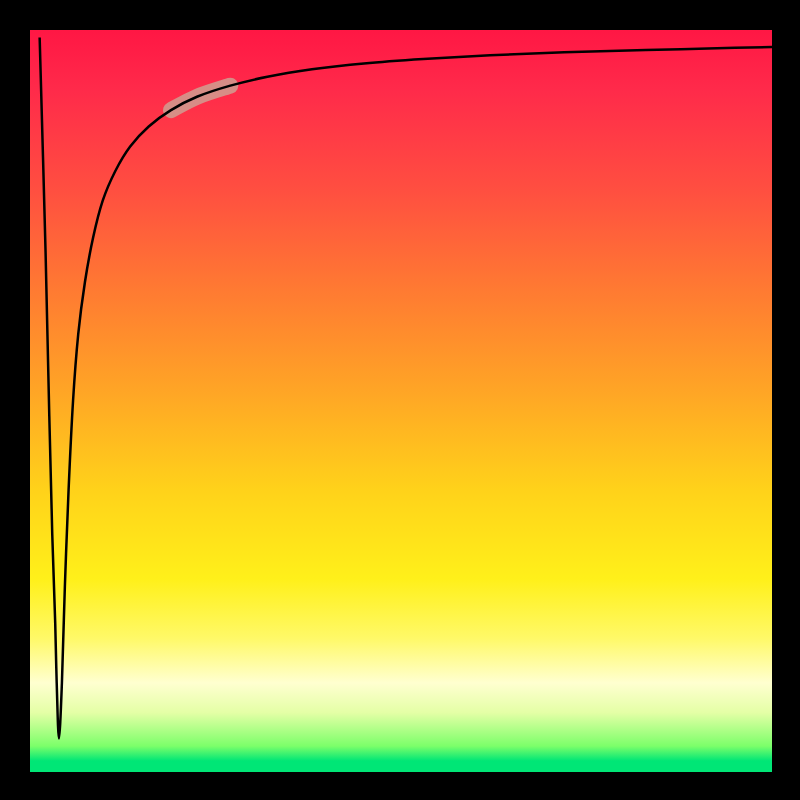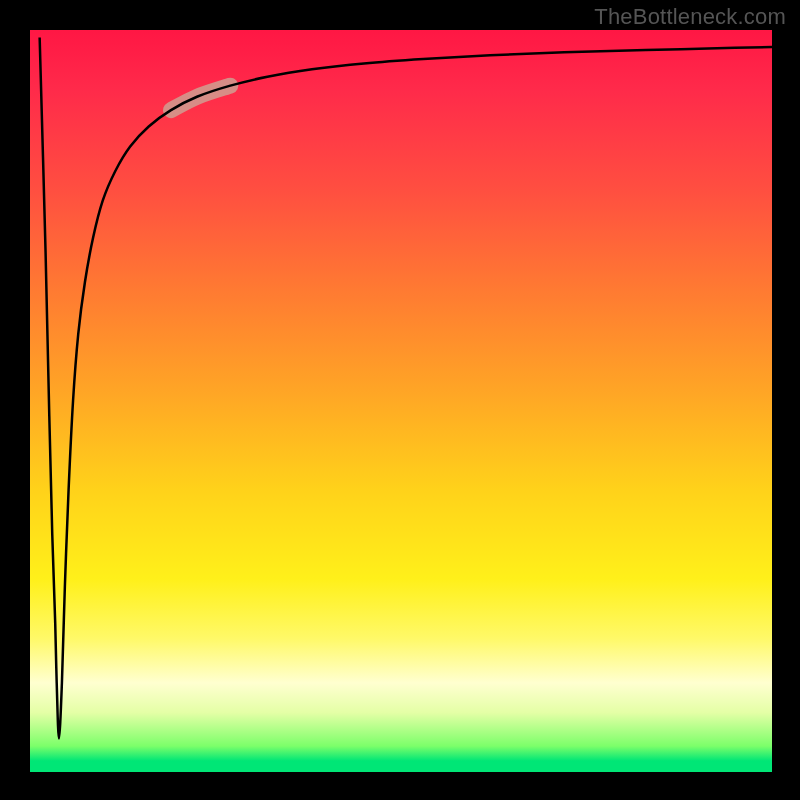--- a/index.html
+++ b/index.html
@@ -66,21 +66,20 @@
     width: 742px;
     height: 742px;
     z-index: 10;
     pointer-events: none;
   }
 </style>
 </head>
 <body>
 
 <div class="stage">
-  <div class="watermark">TheBottleneck.com</div>
 
   <div class="plot-outer">
     <div class="plot-inner"></div>
     <svg class="curve" viewBox="0 0 742 742" preserveAspectRatio="none">
       <path id="highlight-path" fill="none" stroke-linecap="round" d="M 140.98 80.14 C 145.31 77.91, 157.06 70.86, 166.95 66.78 C 176.84 62.70, 194.78 57.50, 200.34 55.65" stroke="#d29b8e" stroke-width="16" stroke-opacity="0.88"></path>
       <path id="curve-path" fill="none" stroke-linejoin="round" d="M 9.65 7.42 C 10.64 43.28, 13.97 159.53, 15.58 222.60 C 17.19 285.67, 18.18 338.85, 19.29 385.84 C 20.41 432.83, 21.27 469.93, 22.26 504.56 C 23.25 539.19, 24.49 568.87, 25.23 593.60 C 25.97 618.33, 26.09 633.79, 26.71 652.96 C 27.33 672.13, 28.07 708.61, 28.94 708.61 C 29.80 708.61, 30.92 678.31, 31.91 652.96 C 32.90 627.61, 33.76 588.65, 34.87 556.50 C 35.99 524.35, 37.22 490.96, 38.58 460.04 C 39.94 429.12, 41.43 396.97, 43.04 371.00 C 44.64 345.03, 46.25 324.01, 48.23 304.22 C 50.21 284.43, 52.43 268.36, 54.91 252.28 C 57.38 236.20, 60.10 221.36, 63.07 207.76 C 66.04 194.16, 69.01 181.79, 72.72 170.66 C 76.43 159.53, 80.75 150.01, 85.33 140.98 C 89.91 131.95, 94.61 123.91, 100.17 116.49 C 105.73 109.07, 111.92 102.52, 118.72 96.46 C 125.52 90.40, 132.94 85.08, 140.98 80.14 C 149.02 75.19, 157.06 70.86, 166.95 66.78 C 176.84 62.70, 188.59 58.99, 200.34 55.65 C 212.09 52.31, 223.84 49.47, 237.44 46.75 C 251.04 44.03, 265.88 41.55, 281.96 39.33 C 298.04 37.10, 315.35 35.12, 333.90 33.39 C 352.45 31.66, 372.24 30.30, 393.26 28.94 C 414.28 27.58, 436.54 26.34, 460.04 25.23 C 483.54 24.12, 508.27 23.13, 534.24 22.26 C 560.21 21.39, 587.42 20.78, 615.86 20.03 C 644.30 19.29, 683.88 18.30, 704.90 17.81 C 725.92 17.31, 735.82 17.19, 742.00 17.07" stroke="#000000" stroke-width="2.5"></path>
     </svg>
   </div>
 </div>
 

